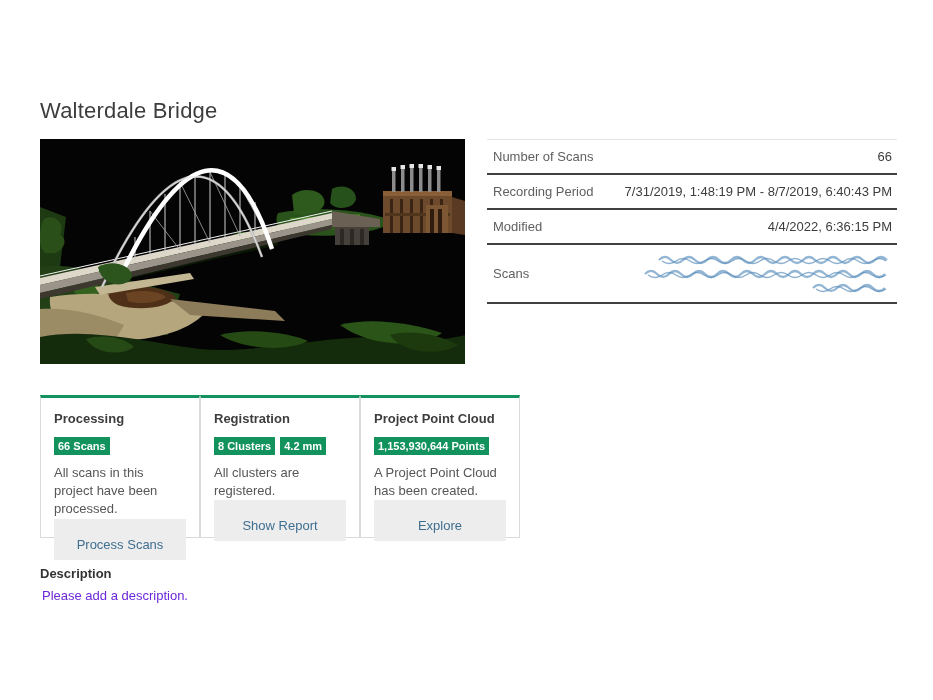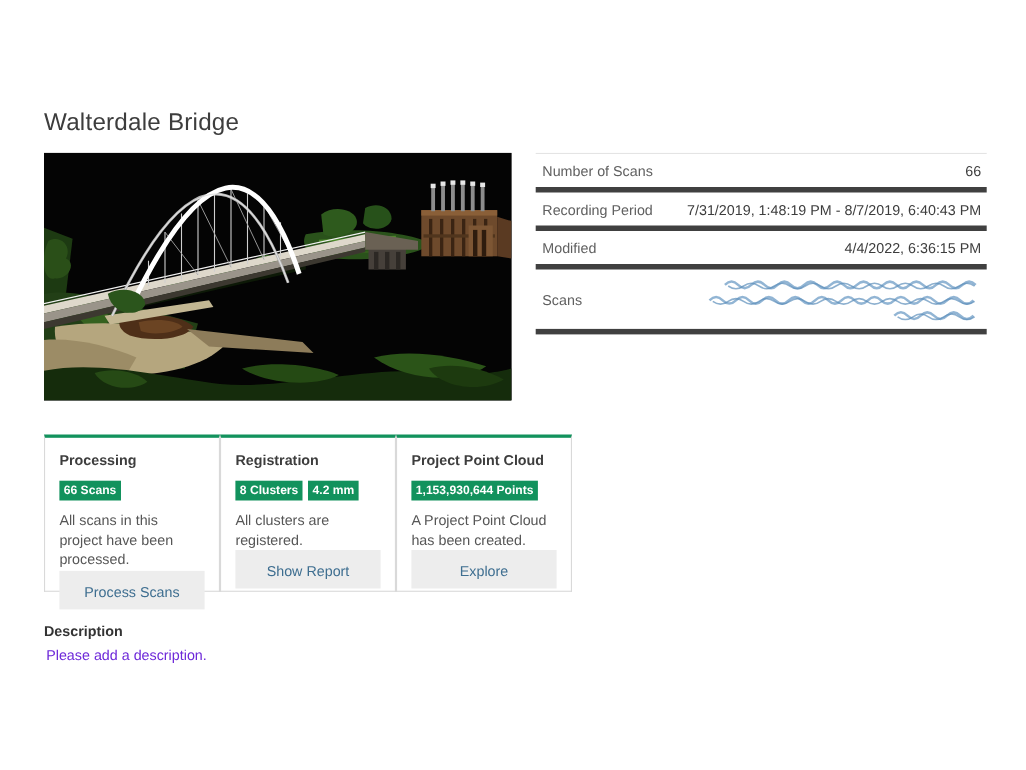--- a/index.html
+++ b/index.html
@@ -10,39 +10,39 @@
   .page-title { position:absolute; left:40px; top:98px; font-size:22px;
     font-weight:400; color:#3d3d3d; letter-spacing:0.2px; }
 
   .thumb { position:absolute; left:40px; top:139px; width:425px; height:225px;
     background:#000; }
   .thumb svg { display:block; width:425px; height:225px; }
 
   .details { position:absolute; left:487px; top:139px; width:410px;
     border-top:1px solid #e4e4e4; }
   .detail-row { display:flex; justify-content:space-between; align-items:center;
-    min-height:35px; border-bottom:5px solid #404040; padding:2px 5px 2px 6px; }
+    min-height:35px; border-bottom:2px solid #404040; padding:2px 5px 2px 6px; }
   .detail-label { font-size:13px; color:#606060; white-space:nowrap; }
   .detail-value { font-size:13px; color:#3d3d3d; text-align:right; }
   .detail-value.placeholder { color:#b8b8b8; }
   .detail-row.path-row { min-height:59px; align-items:center; }
   .scribble-block { display:flex; flex-direction:column; align-items:flex-end; gap:1px; }
 
   .cards { position:absolute; left:40px; top:395px; display:flex; }
   .card { width:160px; height:143px; background:#fff;
     border:1px solid #d9d9d9; border-top:3px solid #12925d;
     padding:13px 13px 12px 13px; display:flex; flex-direction:column; }
   .card-title { font-size:13px; font-weight:700; color:#3d3d3d; margin-bottom:11px; }
   .badge-row { display:flex; gap:5px; margin-bottom:9px; }
   .badge { background:#12925d; color:#ffffff; font-size:11px; font-weight:700;
     padding:3px 4px; white-space:nowrap; }
   .card-body { font-size:13px; color:#565656; line-height:1.4; }
   .card-btn { margin-top:auto; width:100%; background:#ededed; border:none;
     color:#3e6e90; font-size:13px; font-family:"Liberation Sans", sans-serif;
-    padding:12px 0 8px 0; cursor:pointer; }
+    padding:18px 0 8px 0; cursor:pointer; }
 
   .desc-heading { position:absolute; left:40px; top:566px; font-size:13px;
     font-weight:700; color:#333333; }
   .desc-placeholder { position:absolute; left:42px; top:588px; font-size:13px;
     color:#6d28d9; }
 </style>
 </head>
 <body>
 
 <div class="page">

